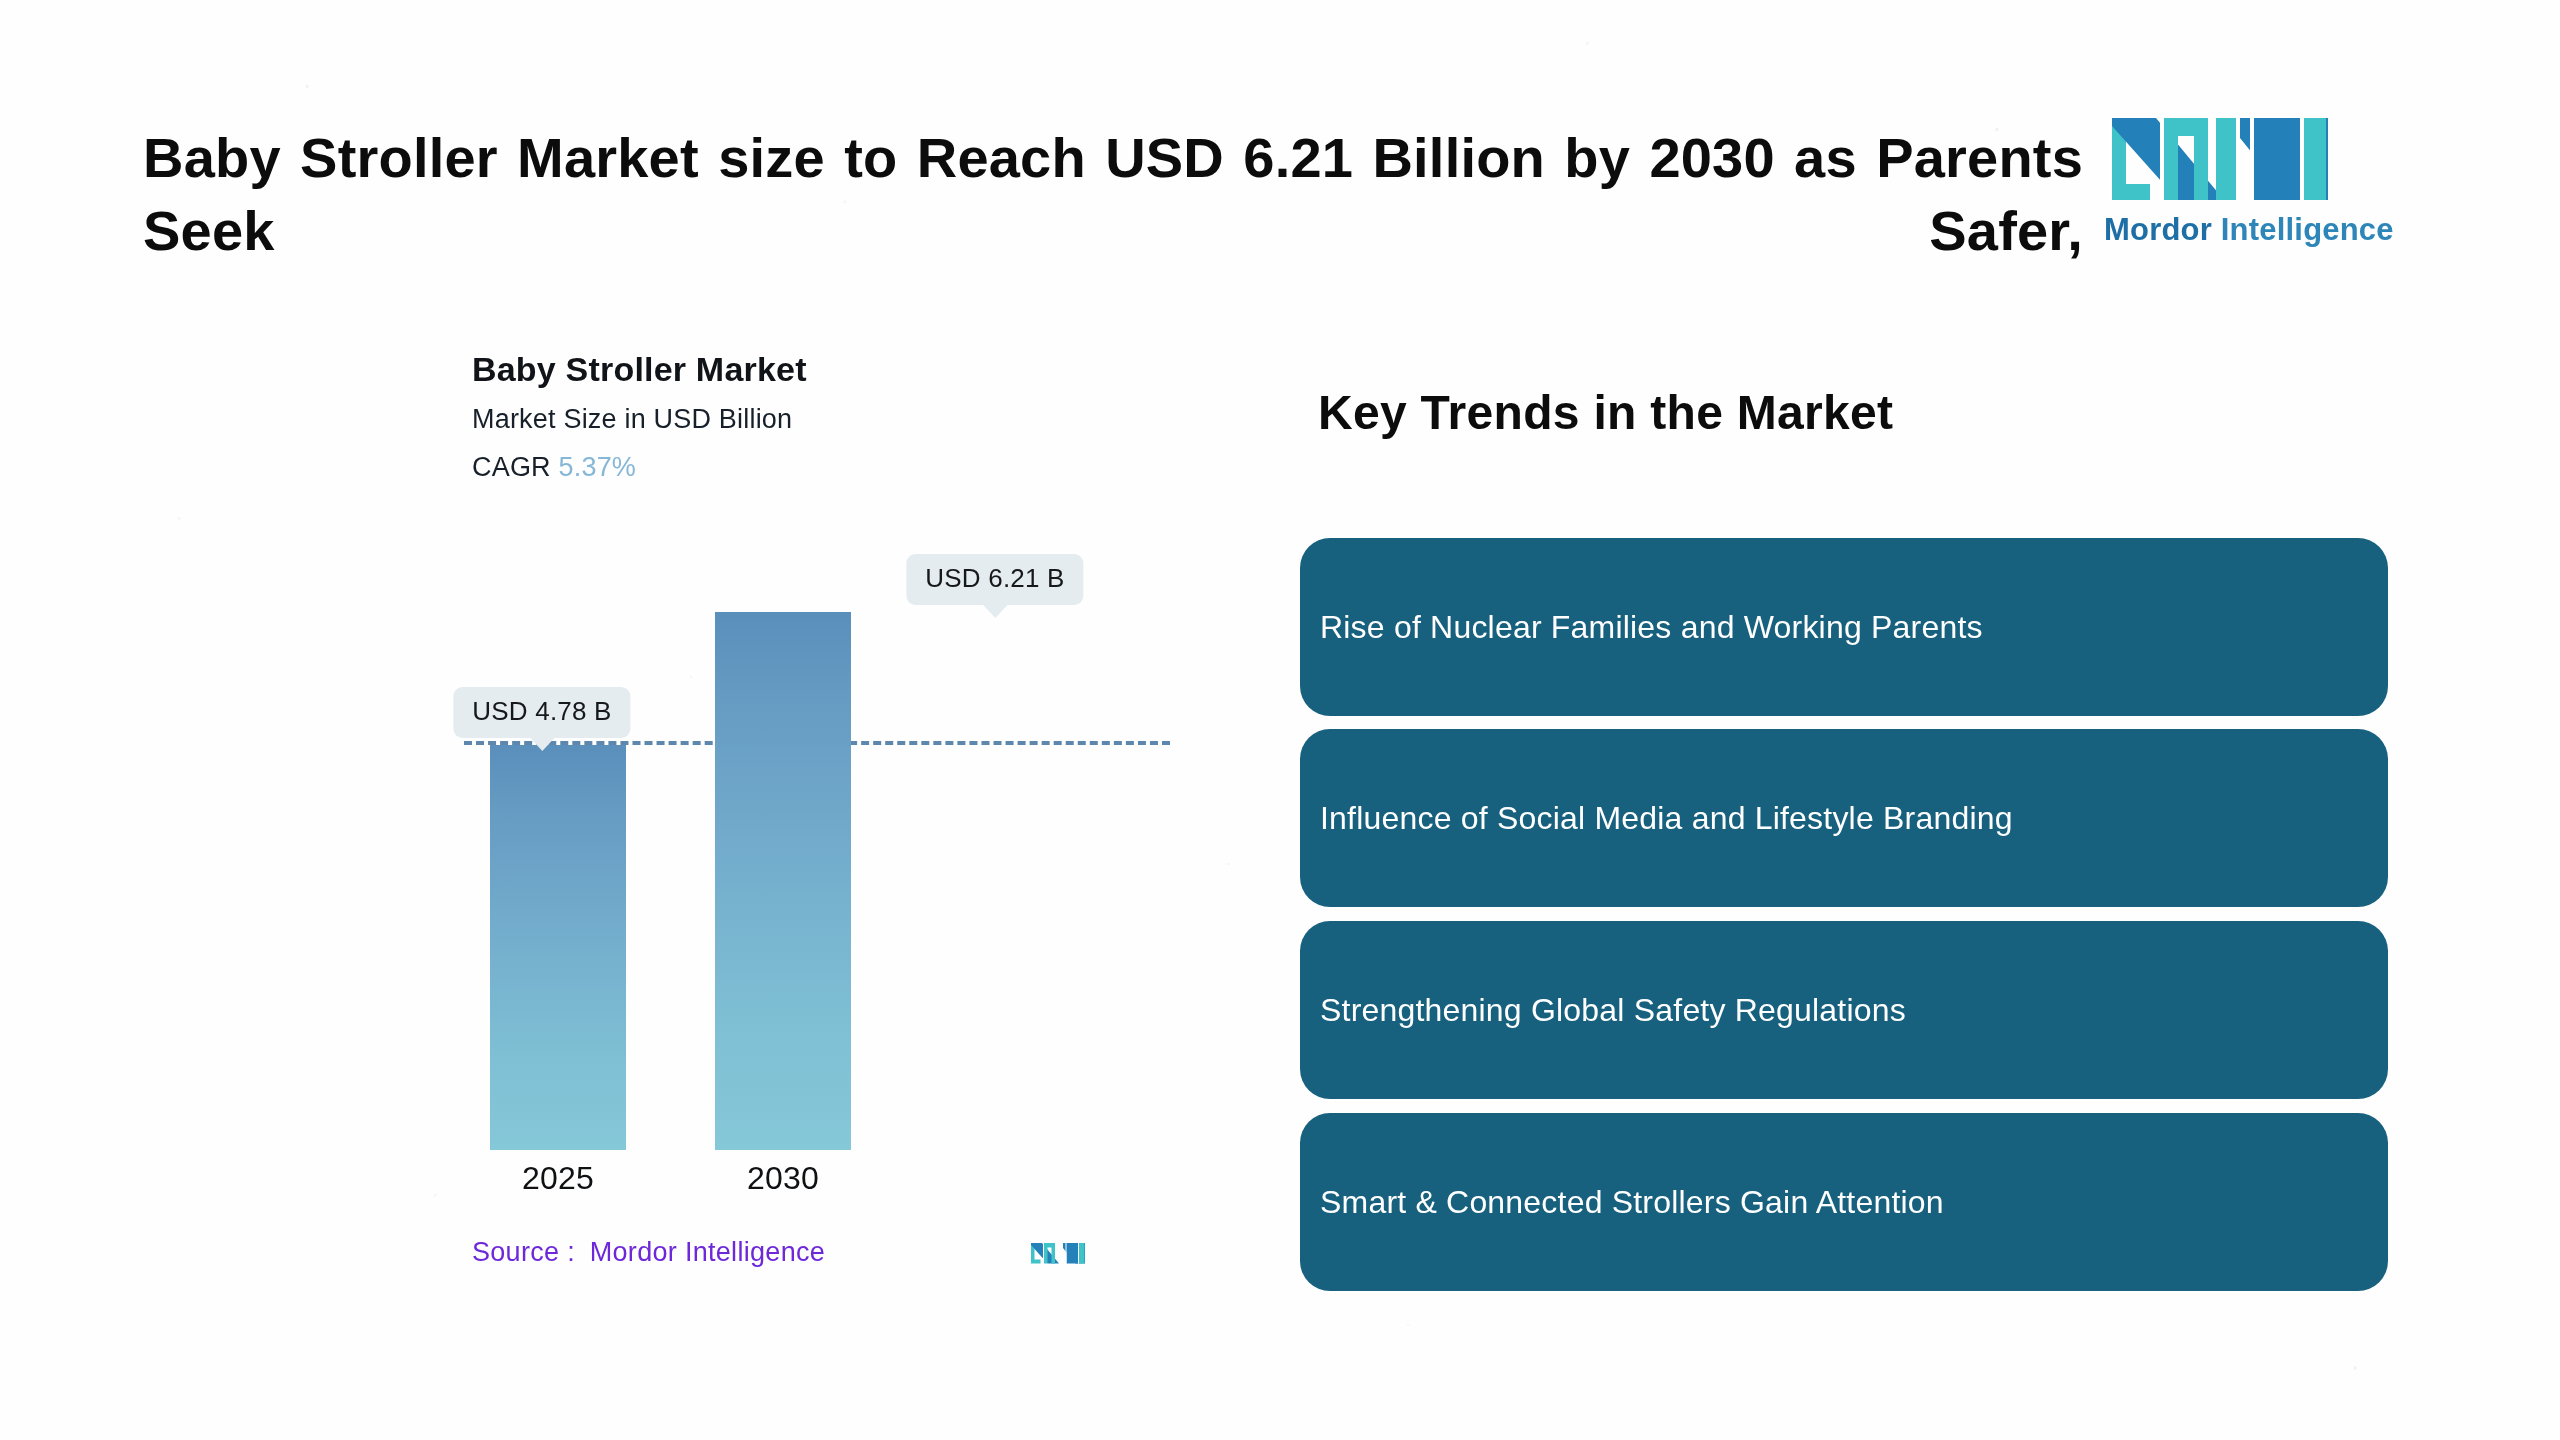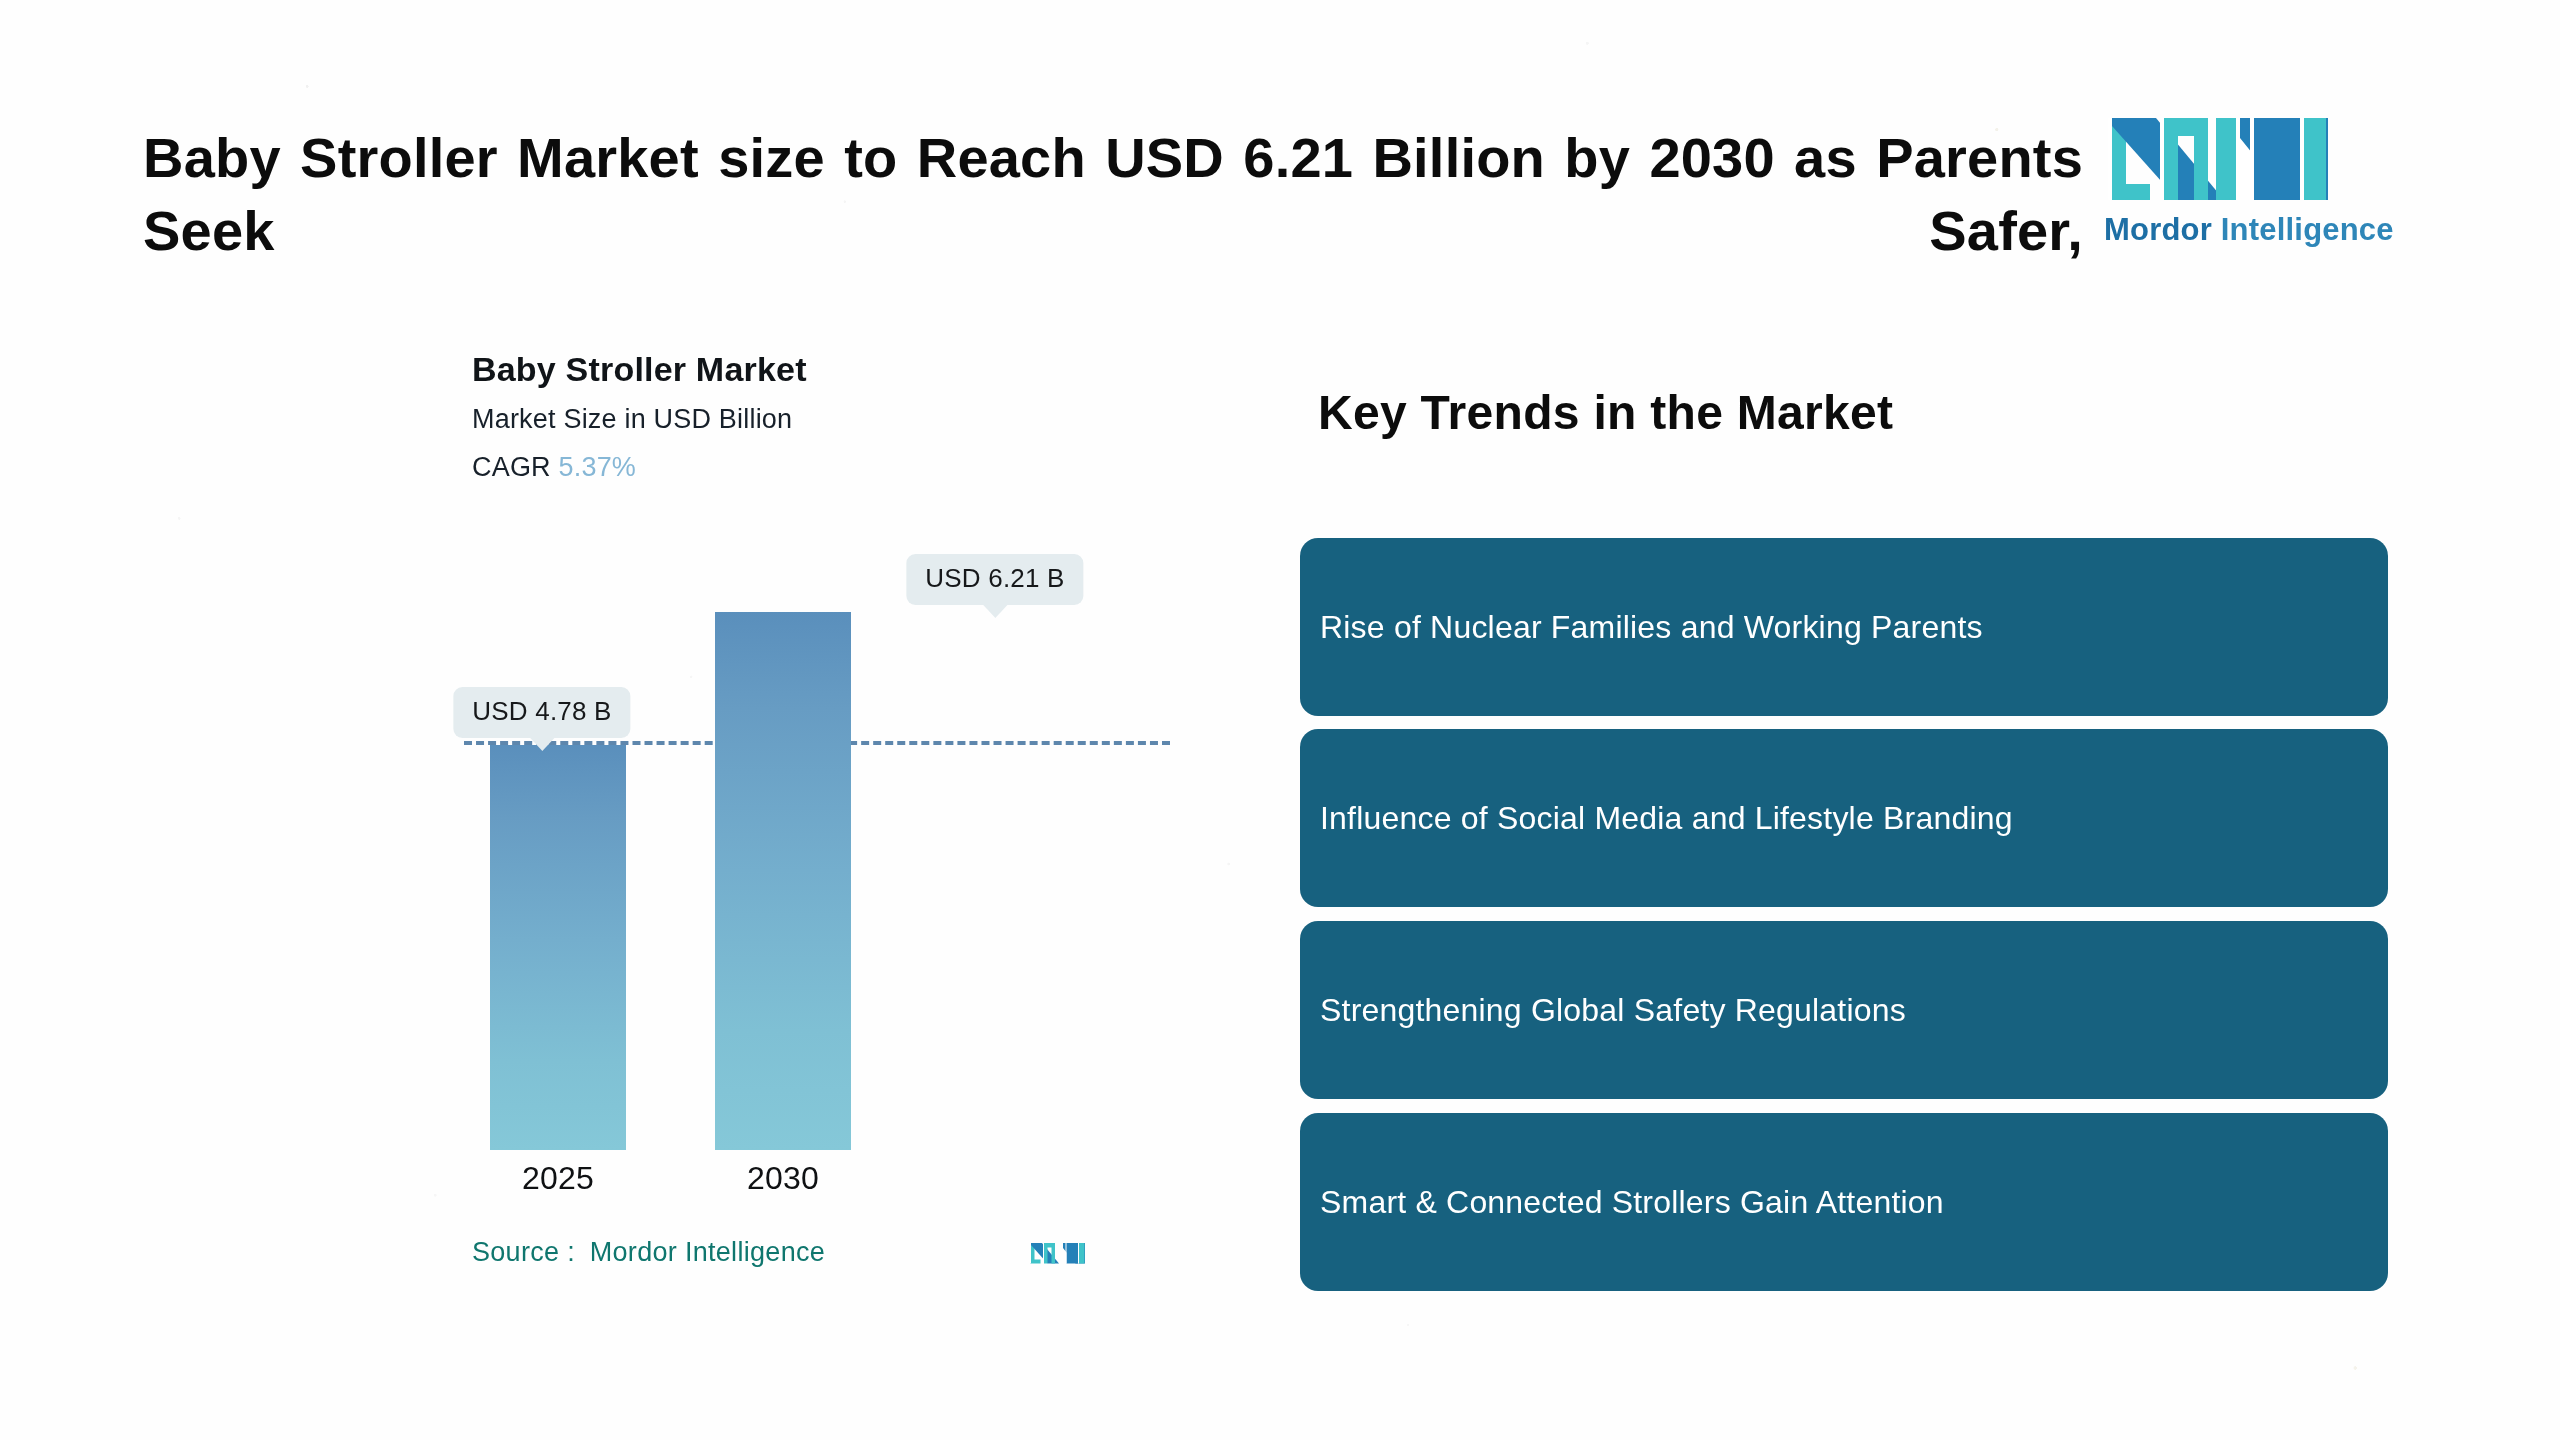--- a/index.html
+++ b/index.html
@@ -171,21 +171,21 @@
     width: 200px;
   }
   .xlabel-2025 { left: 458px; top: 1160px; text-align: center; }
   .xlabel-2030 { left: 683px; top: 1160px; }
 
   .source {
     position: absolute;
     left: 472px;
     top: 1237px;
     font-size: 27px;
-    color: #0f766e;
+    color: #6d28d9;
     letter-spacing: .3px;
     white-space: nowrap;
   }
   .source .sep { padding: 0 6px 0 1px; }
   .source-logo {
     position: absolute;
     left: 1029px;
     top: 1228px;
     width: 56px;
     height: 46px;
@@ -200,21 +200,21 @@
     font-weight: bold;
     color: #0c0c0c;
     letter-spacing: .3px;
   }
   .trend-card {
     position: absolute;
     left: 1300px;
     width: 1088px;
     height: 178px;
     background: #17617f;
-    border-radius: 18px;
+    border-radius: 30px;
     display: flex;
     align-items: center;
   }
   .trend-card .txt {
     padding-left: 20px;
     font-size: 32px;
     color: #ffffff;
     letter-spacing: .2px;
     line-height: 1.25;
   }

